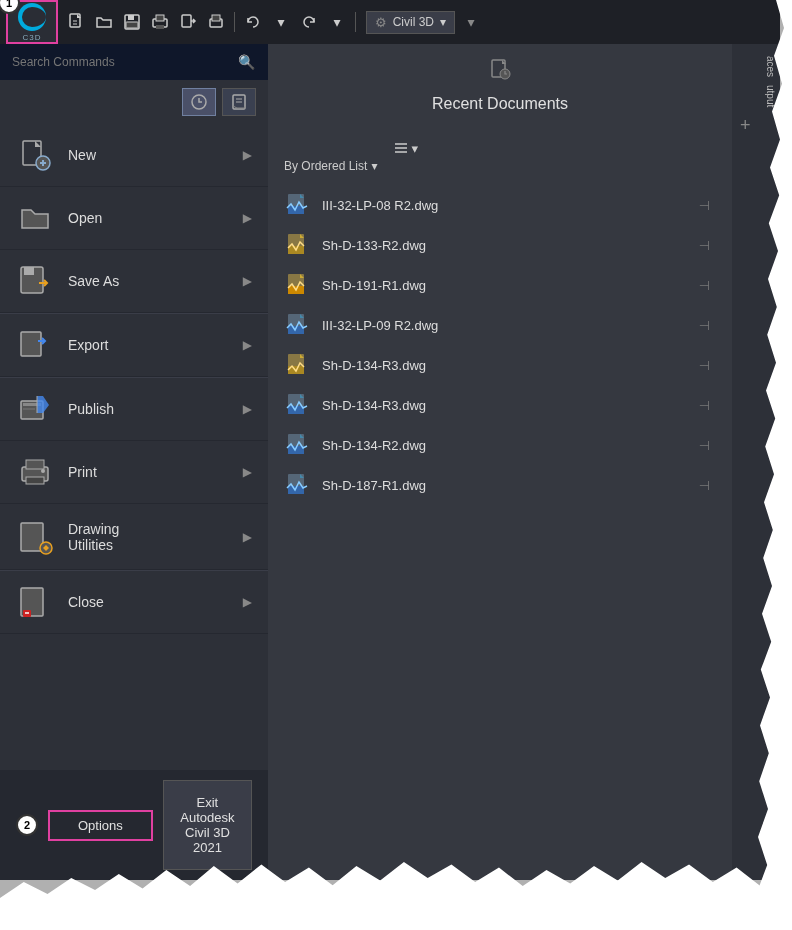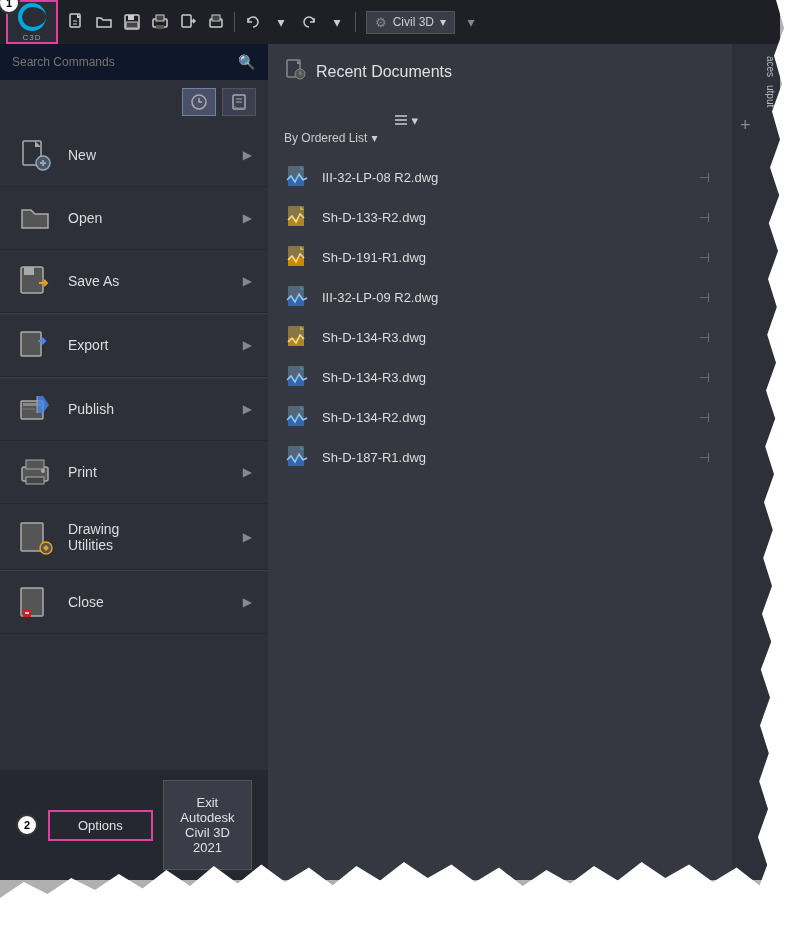--- a/index.html
+++ b/index.html
@@ -281,20 +281,21 @@
       display: flex;
       flex-direction: column;
       min-width: 0;
     }
 
     .rd-header {
       display: flex;
       align-items: center;
       padding: 14px 16px 10px;
       gap: 10px;
+      flex-direction: column;
     }
 
     .rd-header-icon {
       font-size: 20px;
       color: #888;
     }
 
     .rd-title {
       font-size: 16px;
       color: #e0e0e0;

